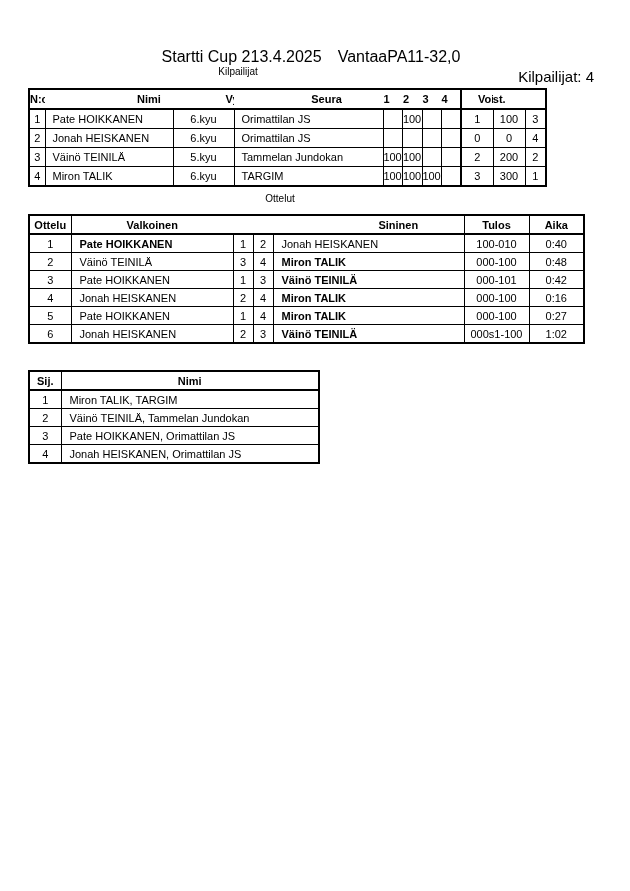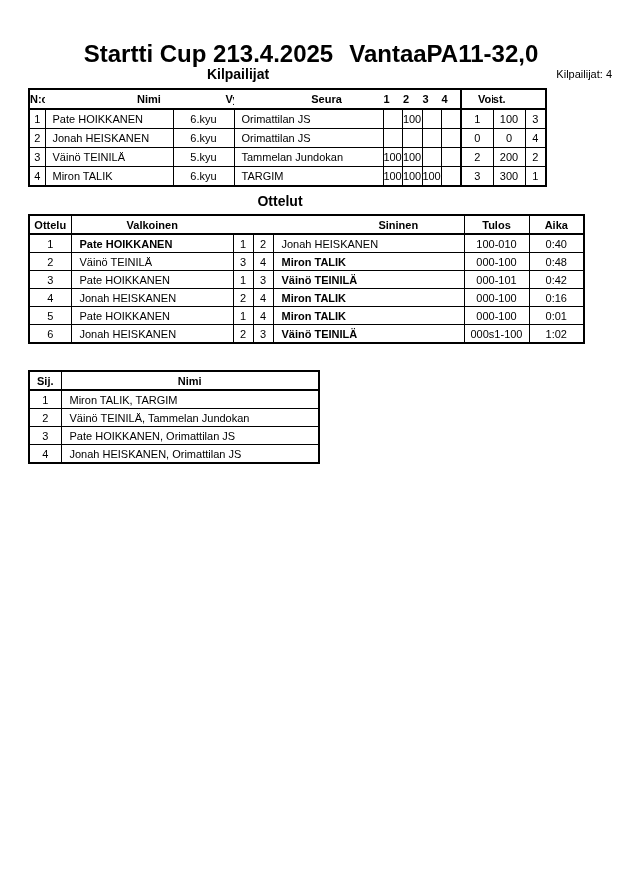--- a/index.html
+++ b/index.html
@@ -1,29 +1,29 @@
 <!DOCTYPE html>
 <html><head>
 <meta charset="utf-8">
 <style>
   html,body{margin:0;padding:0;background:#fff;}
   .page{position:relative;width:630px;height:891px;background:#fff;overflow:hidden;
         font-family:"Liberation Sans","DejaVu Sans",sans-serif;color:#000;}
 
   .title{position:absolute;top:40px;left:0;width:622px;display:flex;justify-content:center;
-         align-items:baseline;font-weight:bold;font-size:24px;white-space:nowrap;}
+         align-items:baseline;font-weight:normal;font-size:16px;white-space:nowrap;}
   .title .p2{}
-  .title .p3{margin-left:16px;}
+  .title .p3{margin-left:16px;margin-top:8px;}
   .title .p4{}
 
-  .seclabel{position:absolute;font-weight:bold;font-size:14px;text-align:center;}
+  .seclabel{position:absolute;font-weight:normal;font-size:10px;text-align:center;}
   .lbl-kilp{top:66px;left:0;width:476px;}
   .lbl-ott{top:193px;left:0;width:560px;}
   .lbl-tul{top:349px;left:0;width:310px;}
-  .count{position:absolute;top:68px;right:18px;font-size:11px;}
+  .count{position:absolute;top:68px;right:36px;font-size:15px;}
 
   table.t{position:absolute;border-collapse:collapse;table-layout:fixed;
           font-size:11px;background:#fff;border:2px solid #000;}
   table.t th,table.t td{border:1px solid #000;padding:0;overflow:hidden;white-space:nowrap;
           text-align:center;vertical-align:middle;font-size:11px;}
   table.t th{font-weight:bold;border-bottom:2px solid #000;border-top:2px solid #000;}
   .t1{left:28px;top:88px;width:517px;}
   .t1 td,.t1 th{height:18px;}
   .t2{left:28px;top:214px;width:555px;}
   .t2 td,.t2 th{height:17px;}
@@ -202,21 +202,21 @@
         <td>000-100</td>
         <td>0:16</td>
       </tr>
       <tr>
         <td>5</td>
         <td class="al pad8">Pate HOIKKANEN</td>
         <td>1</td>
         <td>4</td>
         <td class="al pad8 bold">Miron TALIK</td>
         <td>000-100</td>
-        <td>0:01</td>
+        <td>0:27</td>
       </tr>
       <tr>
         <td>6</td>
         <td class="al pad8">Jonah HEISKANEN</td>
         <td>2</td>
         <td>3</td>
         <td class="al pad8 bold">Väinö TEINILÄ</td>
         <td>000s1-100</td>
         <td>1:02</td>
       </tr>

